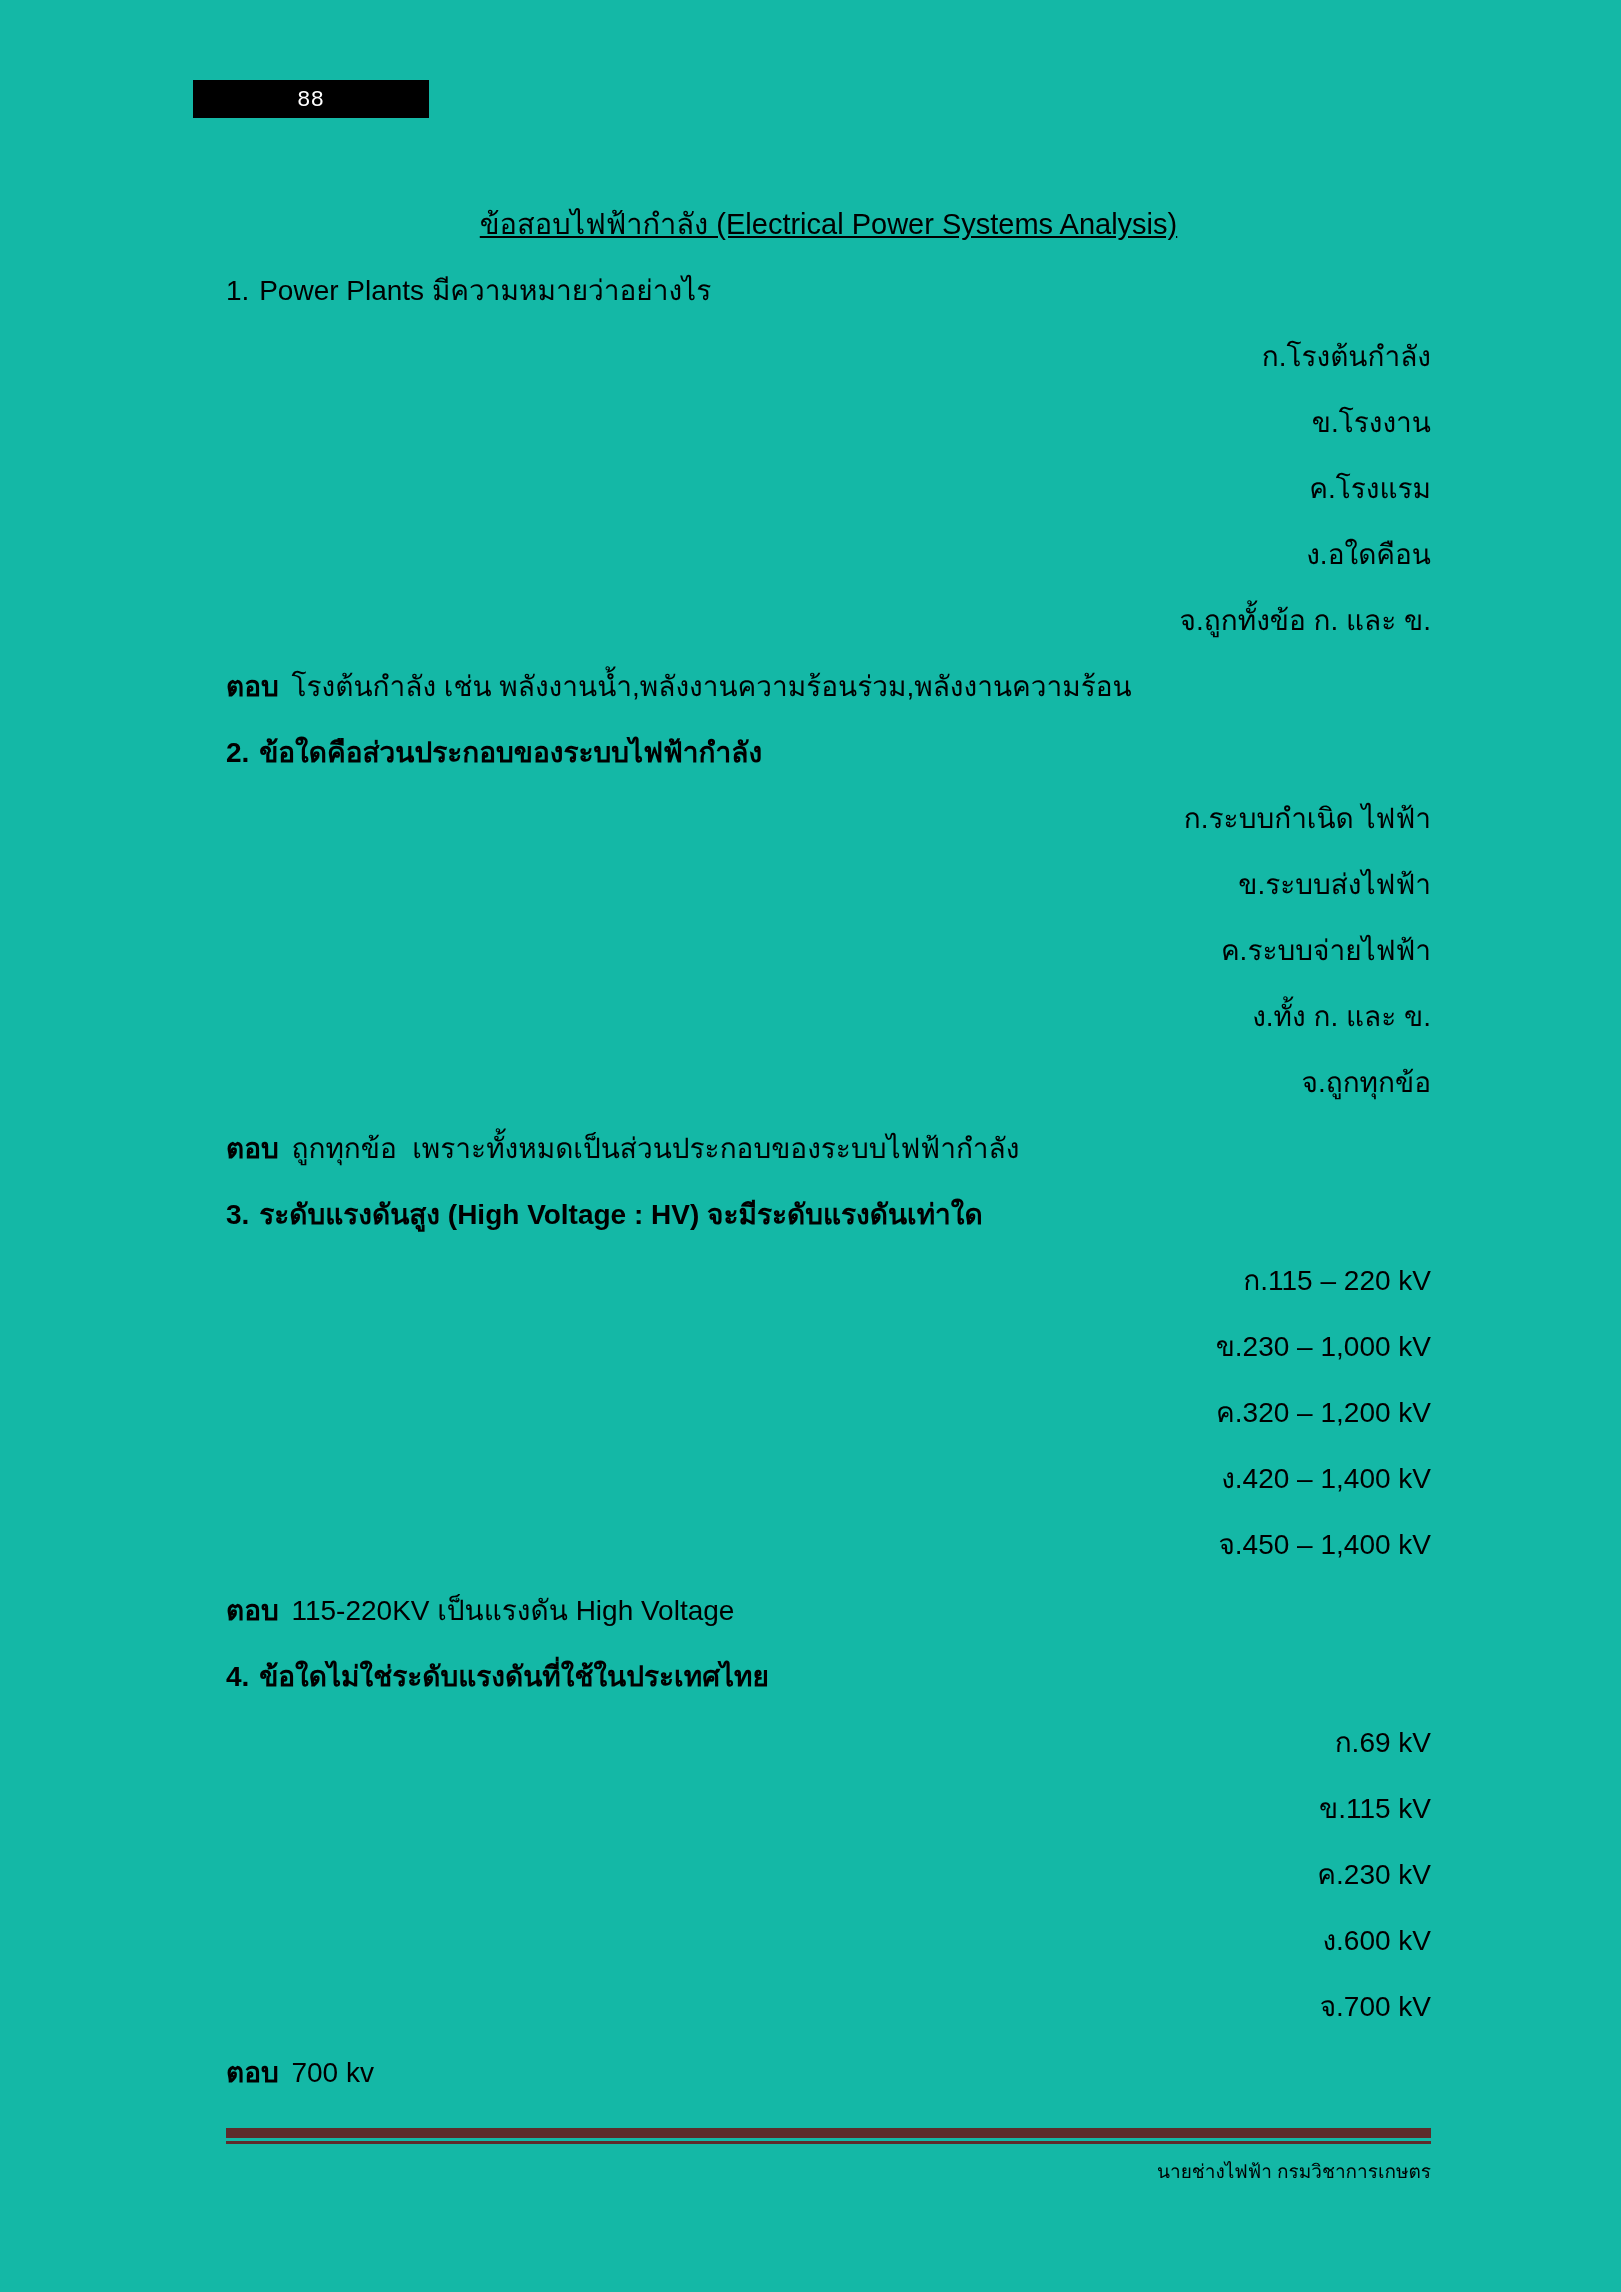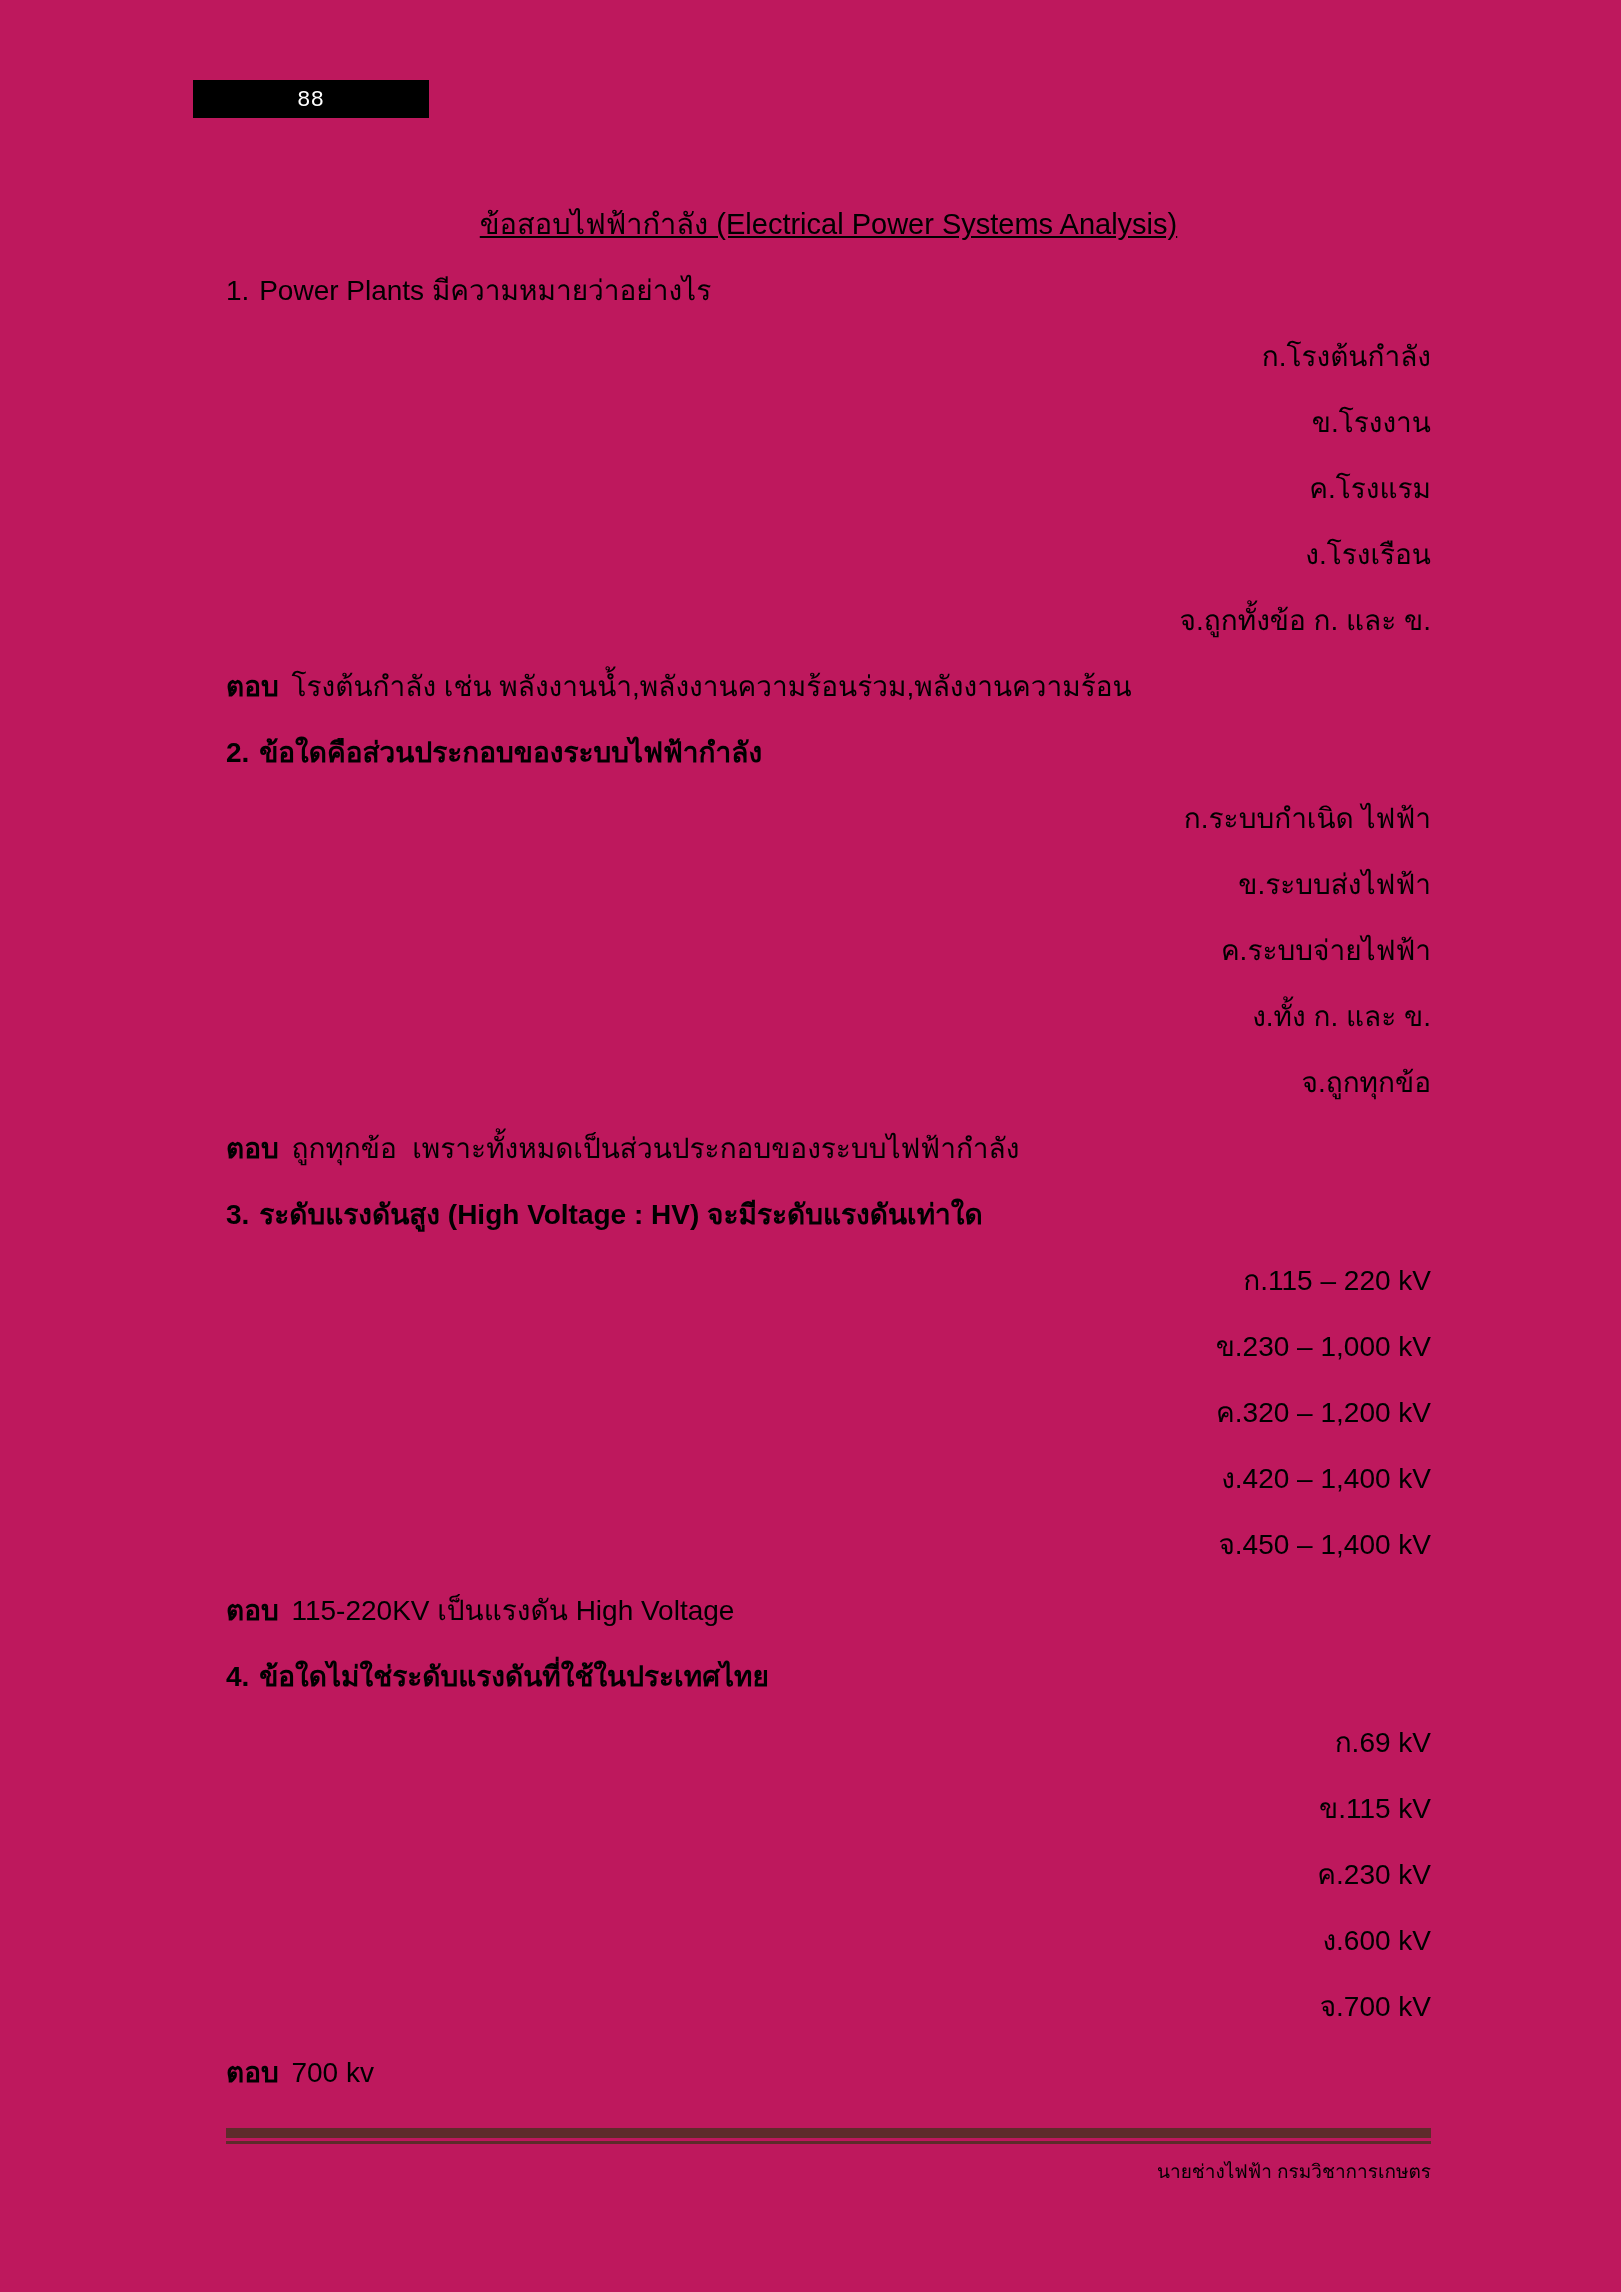--- a/index.html
+++ b/index.html
@@ -4,21 +4,21 @@
 <style>
   html, body {
     margin: 0;
     padding: 0;
     background: #ffffff;
   }
   .page {
     position: relative;
     width: 1621px;
     height: 2293px;
-    background: #be185d;
+    background: #14b8a6;
     color: #000000;
     font-family: "Liberation Sans", sans-serif;
     overflow: hidden;
     outline: 1px solid #ececec;
   }
   .page-number-box {
     position: absolute;
     left: 193px;
     top: 80px;
     width: 236px;
@@ -99,21 +99,21 @@
     <div class="line opt">
       <span>ก.โรงต้นกำลัง</span>
     </div>
     <div class="line opt">
       <span>ข.โรงงาน</span>
     </div>
     <div class="line opt">
       <span>ค.โรงแรม</span>
     </div>
     <div class="line opt">
-      <span>ง.โรงเรือน</span>
+      <span>ง.อใดคือน</span>
     </div>
     <div class="line opt">
       <span>จ.ถูกทั้งข้อ ก. และ ข.</span>
     </div>
     <div class="line a-line">
       <span class="a-label">ตอบ</span>
       <span class="a-text">โรงต้นกำลัง เช่น พลังงานน้ำ,พลังงานความร้อนร่วม,พลังงานความร้อน</span>
     </div>
 
     <div class="line q-line bold">

